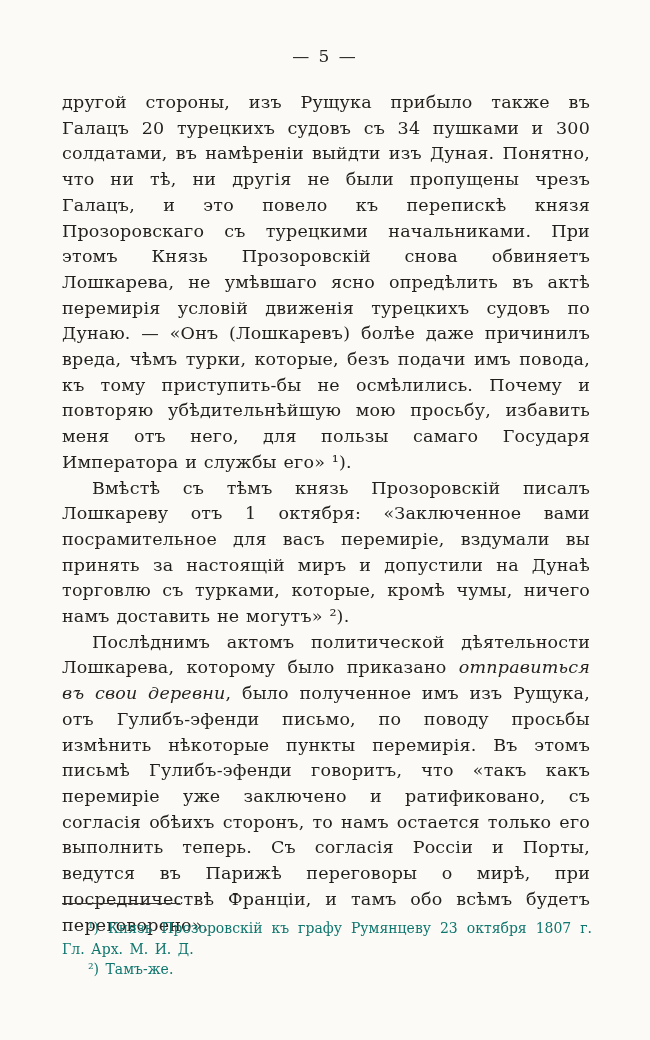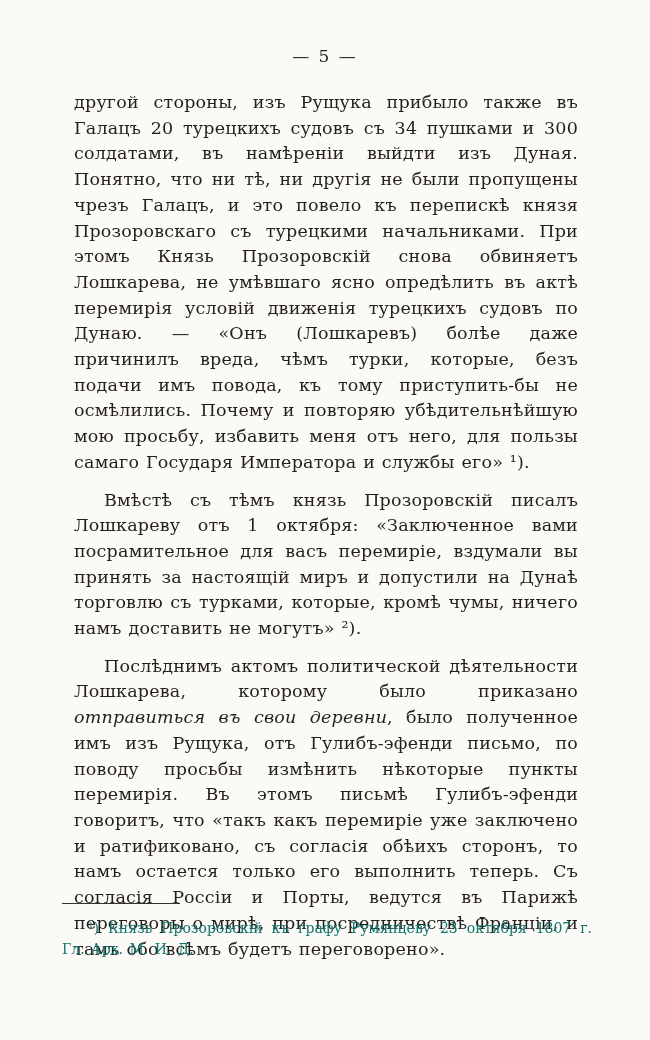--- a/index.html
+++ b/index.html
@@ -24,21 +24,21 @@
     color: #2a2723;
   }
   .text-block {
     margin: 24px 60px 0 62px;
     font-size: 17.5px;
     line-height: 25.7px;
     text-align: justify;
     letter-spacing: 0.2px;
     word-spacing: 1px;
   }
-  .text-block p { margin: 12px; }
+  .text-block p { margin: 0; }
   .text-block p.indent { text-indent: 30px; }
   .text-block em { font-style: italic; }
   .footnote-area {
     position: absolute;
     left: 62px;
     right: 58px;
     top: 903px;
   }
   .footnote-sep {
     border: none;
@@ -69,16 +69,17 @@
     <p class="para indent">Вмѣстѣ съ тѣмъ князь Прозоровскій писалъ Лошкареву отъ 1 октября: «Заключенное вами посрамительное для васъ перемиріе, вздумали вы принять за настоящій миръ и допустили на Дунаѣ торговлю съ турками, которые, кромѣ чумы, ничего намъ доставить не могутъ» ²).</p>
 
     <p class="para indent"><span>Послѣднимъ актомъ политической дѣятельности Лошкарева, которому было приказано </span><em>отправиться въ свои деревни</em><span>, было полученное имъ изъ Рущука, отъ Гулибъ-эфенди письмо, по поводу просьбы измѣнить нѣкоторые пункты перемирія. Въ этомъ письмѣ Гулибъ-эфенди говоритъ, что «такъ какъ перемиріе уже заключено и ратификовано, съ согласія обѣихъ сторонъ, то намъ остается только его выполнить теперь. Съ согласія Россіи и Порты, ведутся въ Парижѣ переговоры о мирѣ, при посредничествѣ Франціи, и тамъ обо всѣмъ будетъ переговорено».</span></p>
 
   </div>
 
   <div class="footnote-area">
     <hr class="footnote-sep">
     <div class="footnotes">
       <p>¹) Князь Прозоровскій къ графу Румянцеву 23 октября 1807 г. Гл. Арх. М. И. Д.</p>
+      <p>²) Тамъ-же.</p>
     </div>
   </div>
 
 </div>
 
 </body></html>

